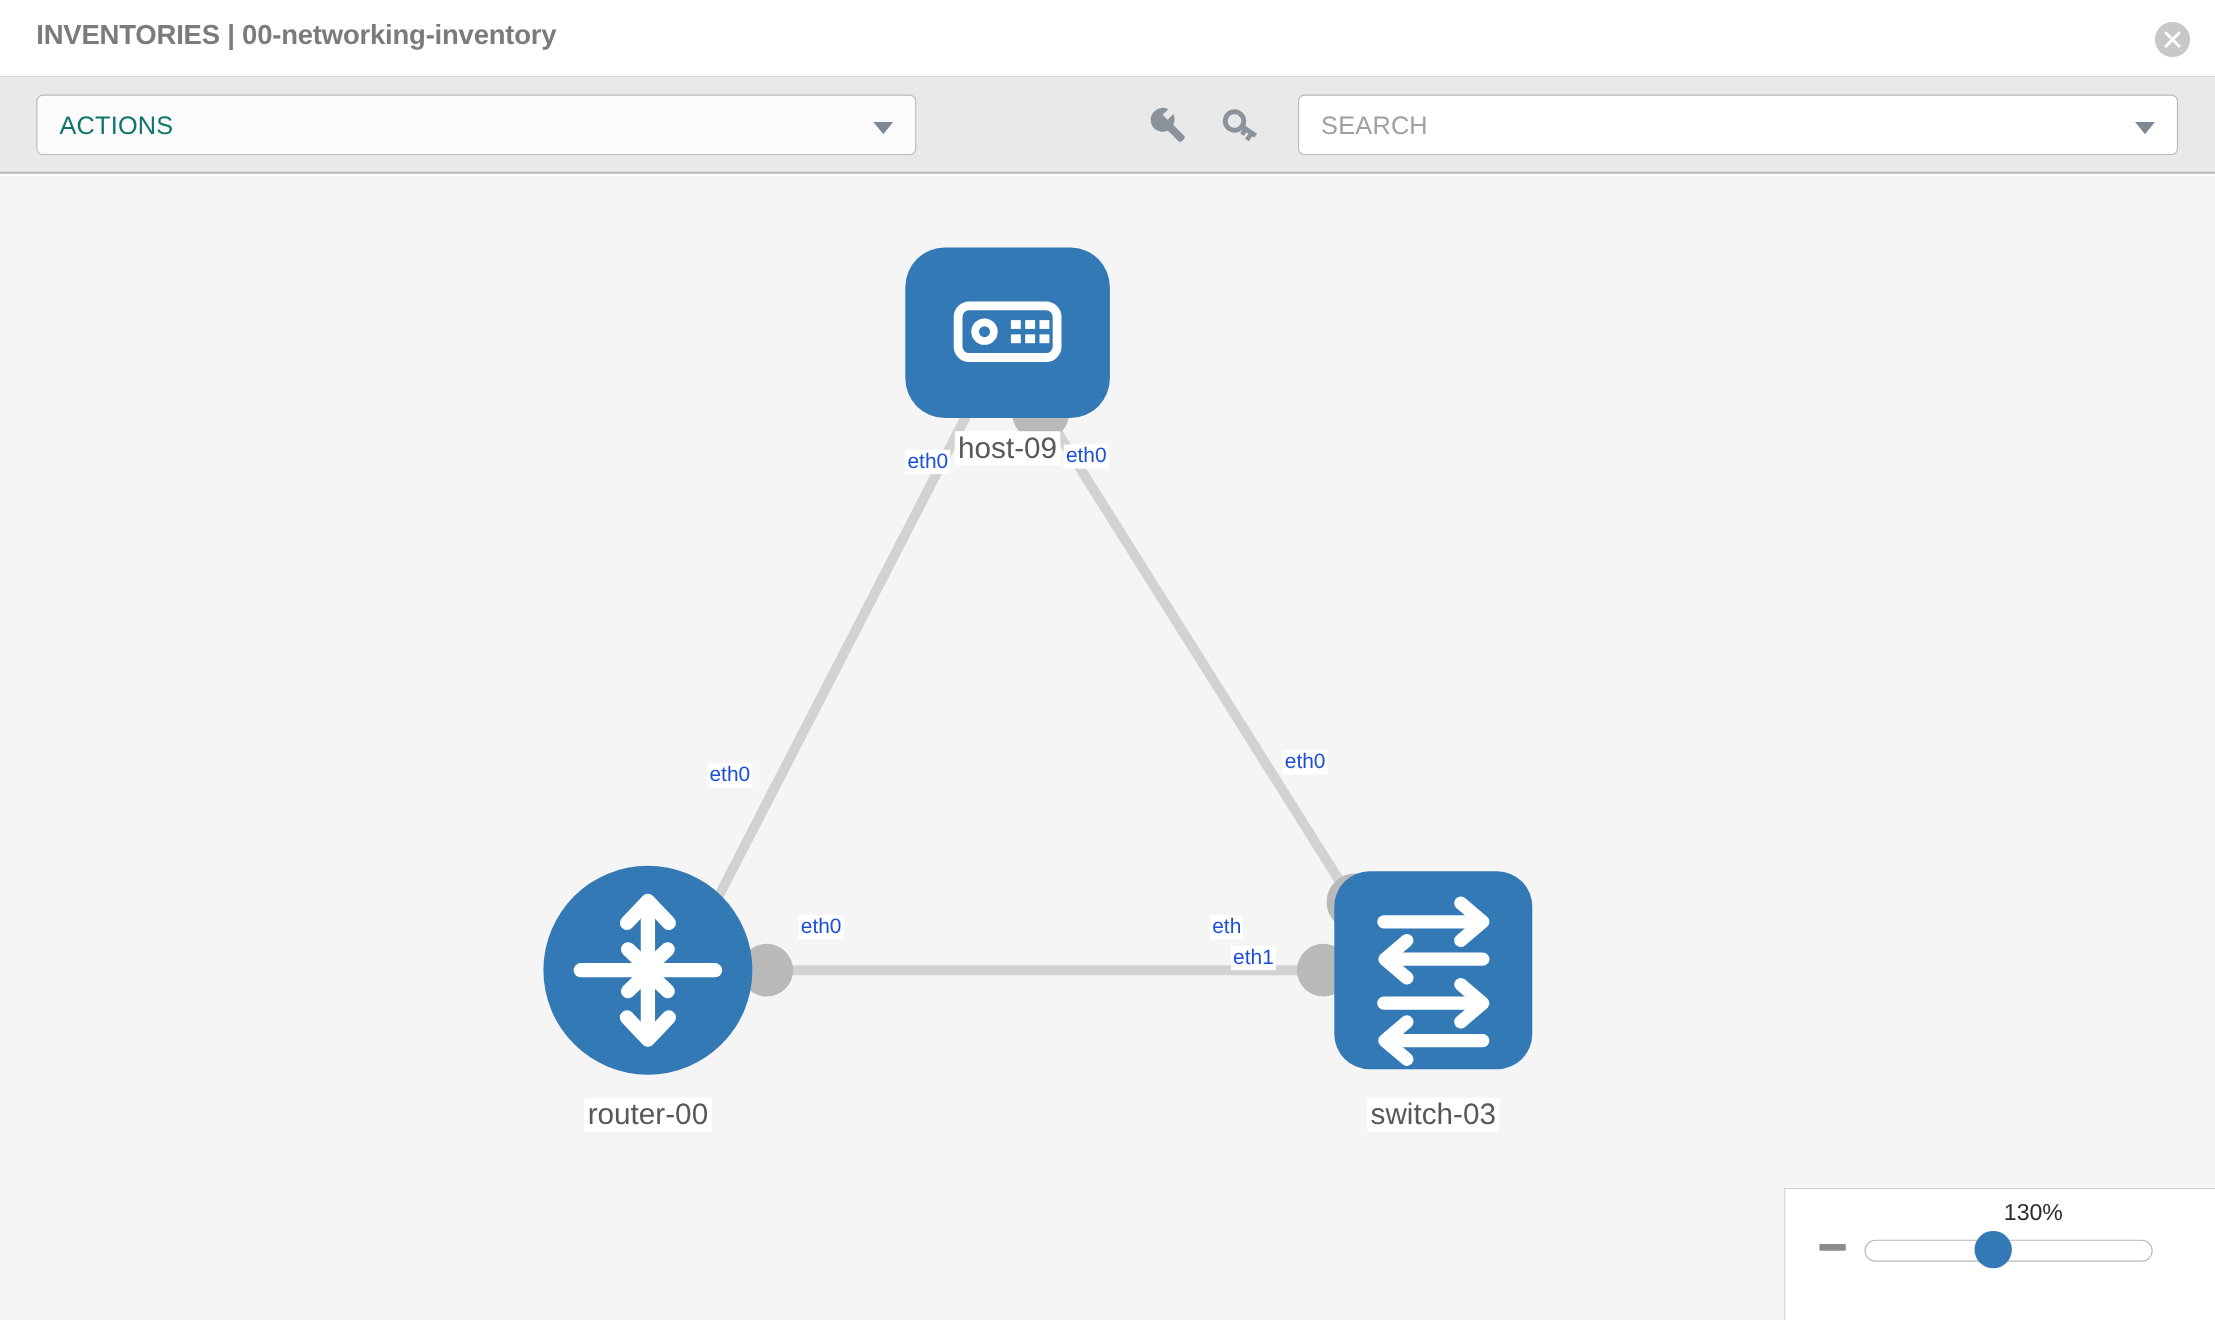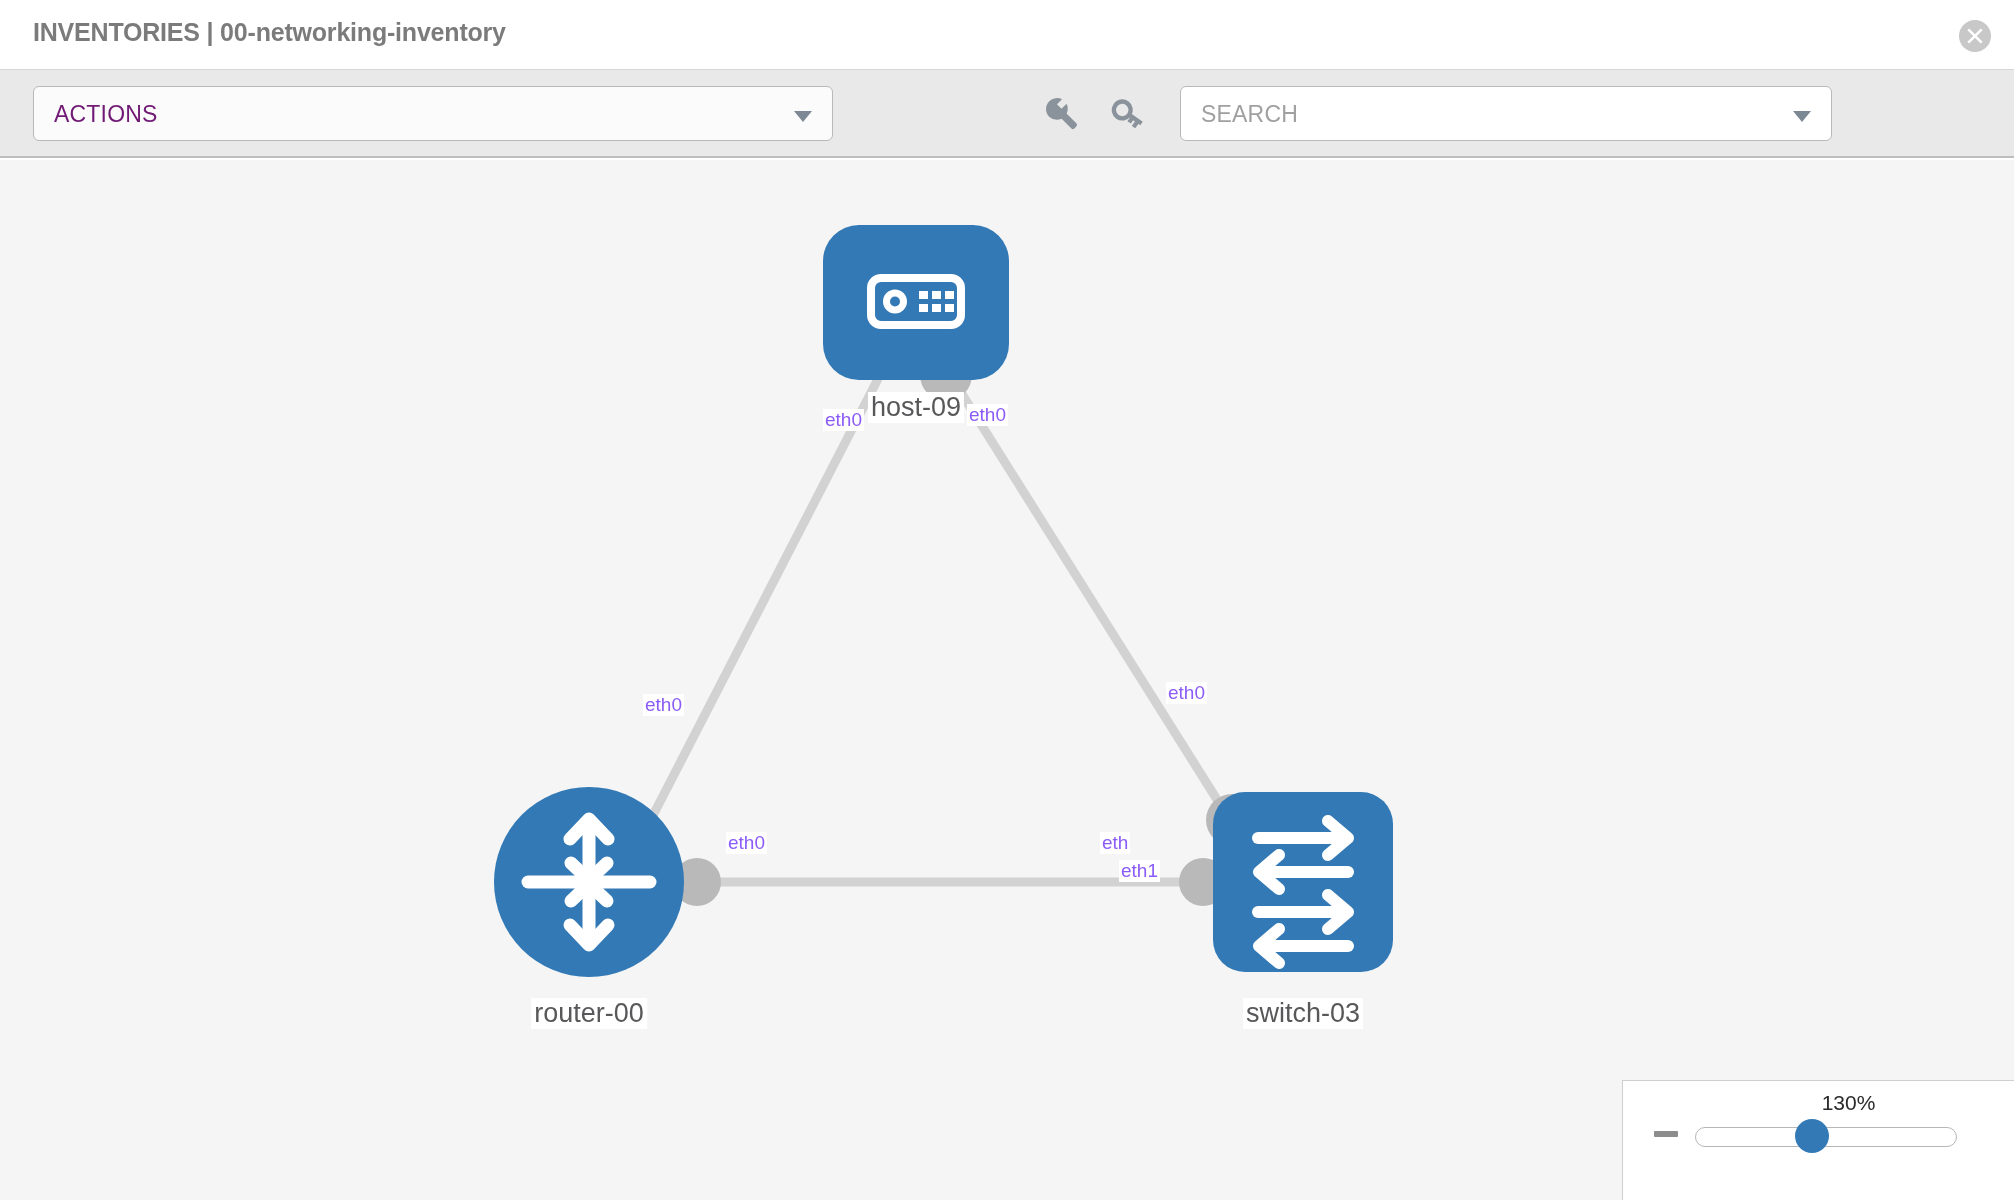--- a/index.html
+++ b/index.html
@@ -73,21 +73,21 @@
     border: 1px solid #b9b9b9;
     border-radius: 6px;
     box-sizing: border-box;
     cursor: pointer;
   }
   .actions-select .label {
     position: absolute;
     left: 20px;
     top: 14px;
     font-size: 23px;
-    color: #701a75;
+    color: #0f766e;
     letter-spacing: 0.2px;
   }
   .caret {
     position: absolute;
     right: 20px;
     top: 24px;
     width: 0; height: 0;
     border-left: 9px solid transparent;
     border-right: 9px solid transparent;
     border-top: 11px solid #7c8894;
@@ -98,21 +98,21 @@
     width: 44px;
     height: 44px;
     cursor: pointer;
   }
   #wrench-btn { left: 1040px; }
   #key-btn    { left: 1106px; }
   .search-select {
     position: absolute;
     left: 1180px;
     top: 16px;
-    width: 652px;
+    width: 800px;
     height: 55px;
     background: #ffffff;
     border: 1px solid #b9b9b9;
     border-radius: 6px;
     box-sizing: border-box;
     cursor: text;
   }
   .search-select .label {
     position: absolute;
     left: 20px;
@@ -143,21 +143,21 @@
     background: #ffffff;
     color: #58585a;
     font-size: 27px;
     padding: 0 3px;
     white-space: nowrap;
     transform: translate(-50%, 0);
   }
   .iface-label {
     position: absolute;
     background: #ffffff;
-    color: #8b5cf6;
+    color: #1d4ed8;
     font-size: 19px;
     padding: 0 2px;
     white-space: nowrap;
   }
 
   
   .zoom-widget {
     position: absolute;
     left: 1622px;
     top: 1080px;

